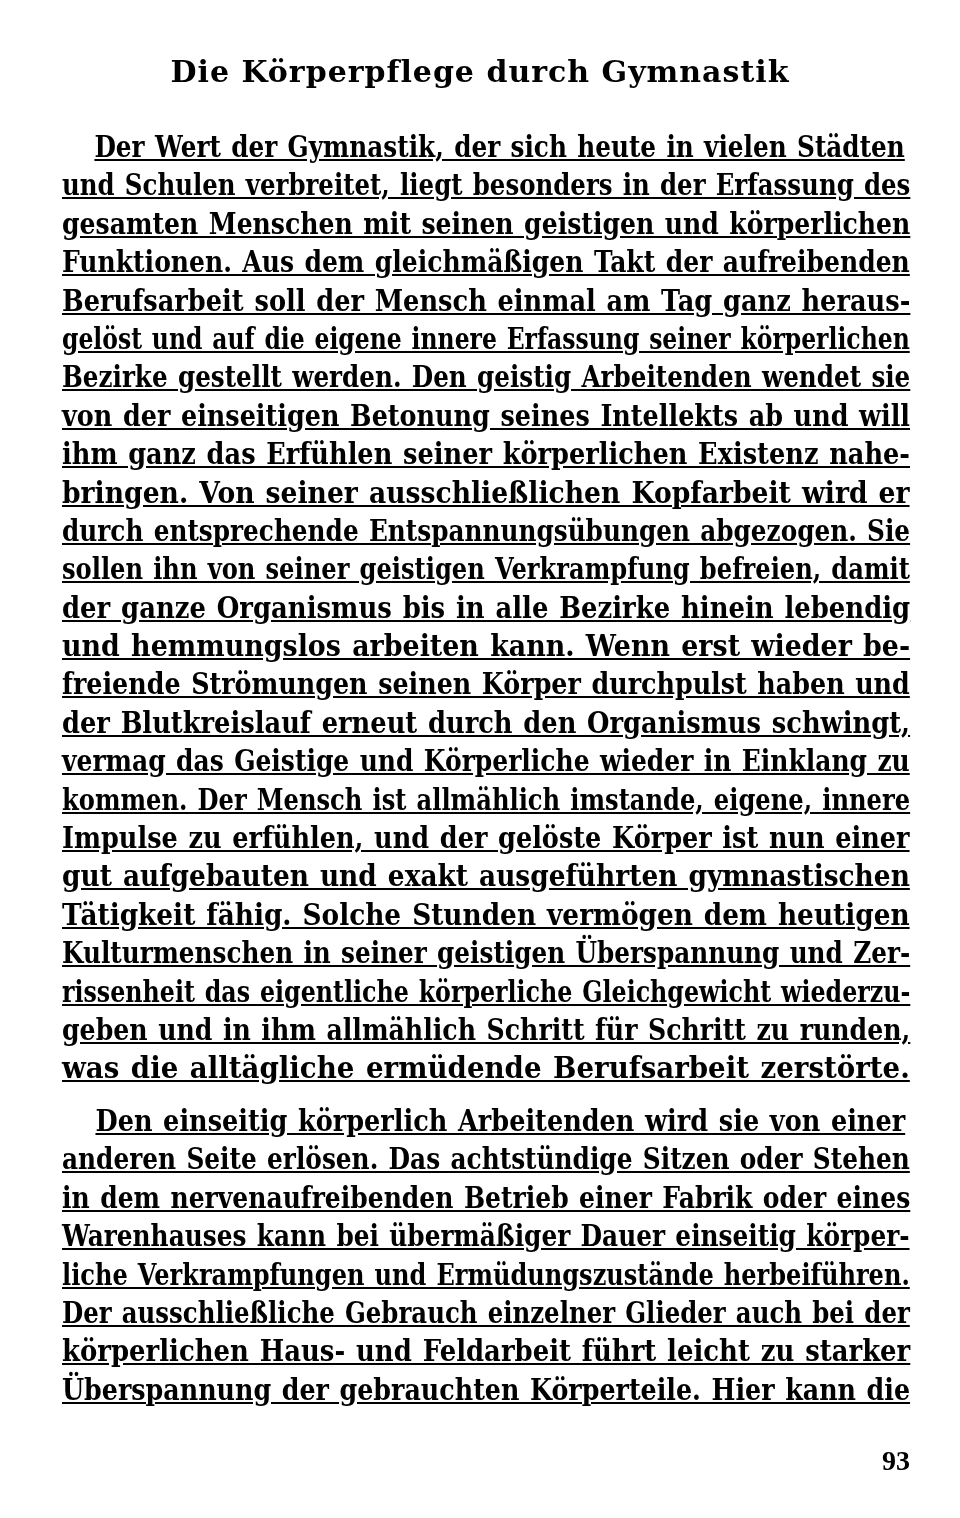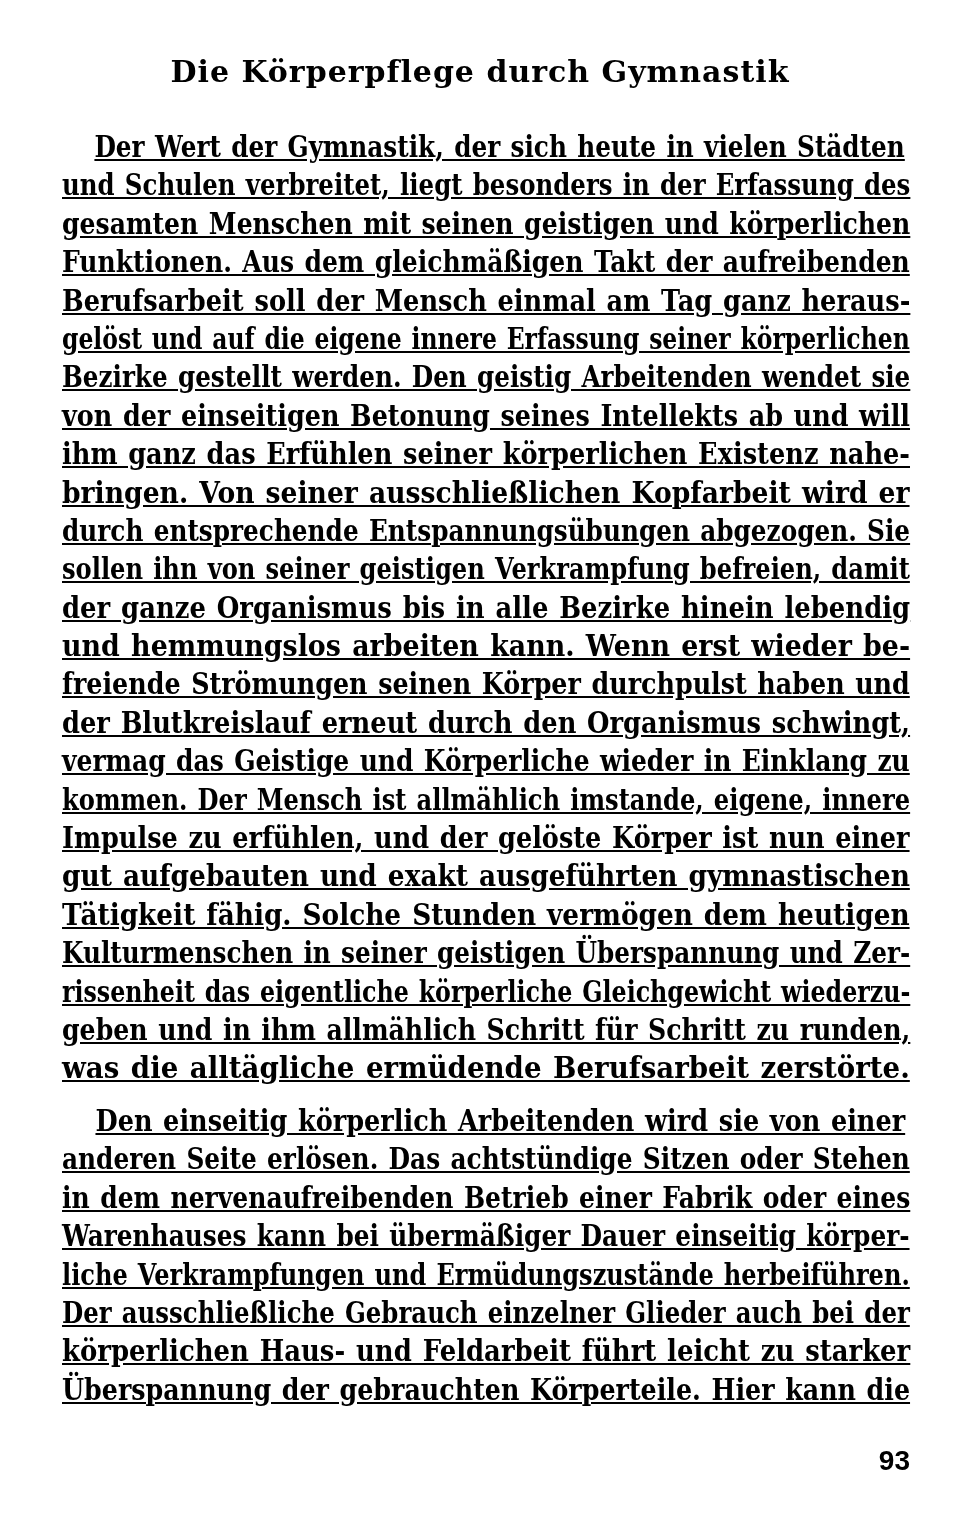--- a/index.html
+++ b/index.html
@@ -8,21 +8,21 @@
   .page { position: absolute; left: 0; top: 0; width: 960px; height: 1518px; }
   .title { position: absolute; left: 0; width: 960px; top: 52px; text-align: center;
            font-size: 30px; font-weight: bold; letter-spacing: 1px; line-height: 40px; }
   .para { position: absolute; left: 62px; width: 848px; text-decoration: underline; }
   .line { height: 38.4px; line-height: 38.4px; font-size: 29px; font-weight: bold;
           text-align: justify; text-align-last: justify; white-space: nowrap;
           letter-spacing: 0px; word-spacing: 2px; transform-origin: left center; display: block; overflow: visible; }
   .line.last { text-align-last: left; }
   .line.indent { padding-left: 38px; }
   .pnum { position: absolute; right: 50px; top: 1445px; font-size: 28px; font-weight: bold;
-          font-family: Liberation Sans, sans-serif; }
+          font-family: Liberation Serif, serif; }
 </style>
 </head>
 <body>
 
 <div class="page">
   <div class="title">Die Körperpflege durch Gymnastik</div>
 
   <div class="para" id="p0" style="top:128px;">
       <div class="line indent" style="transform: scaleX(0.853); width: 988.062px; text-align-last: left;">Der Wert der Gymnastik, der sich heute in vielen Städten</div>
       <div class="line" style="transform: scaleX(0.843); width: 1006.38px; text-align-last: left;">und Schulen verbreitet, liegt besonders in der Erfassung des</div>

